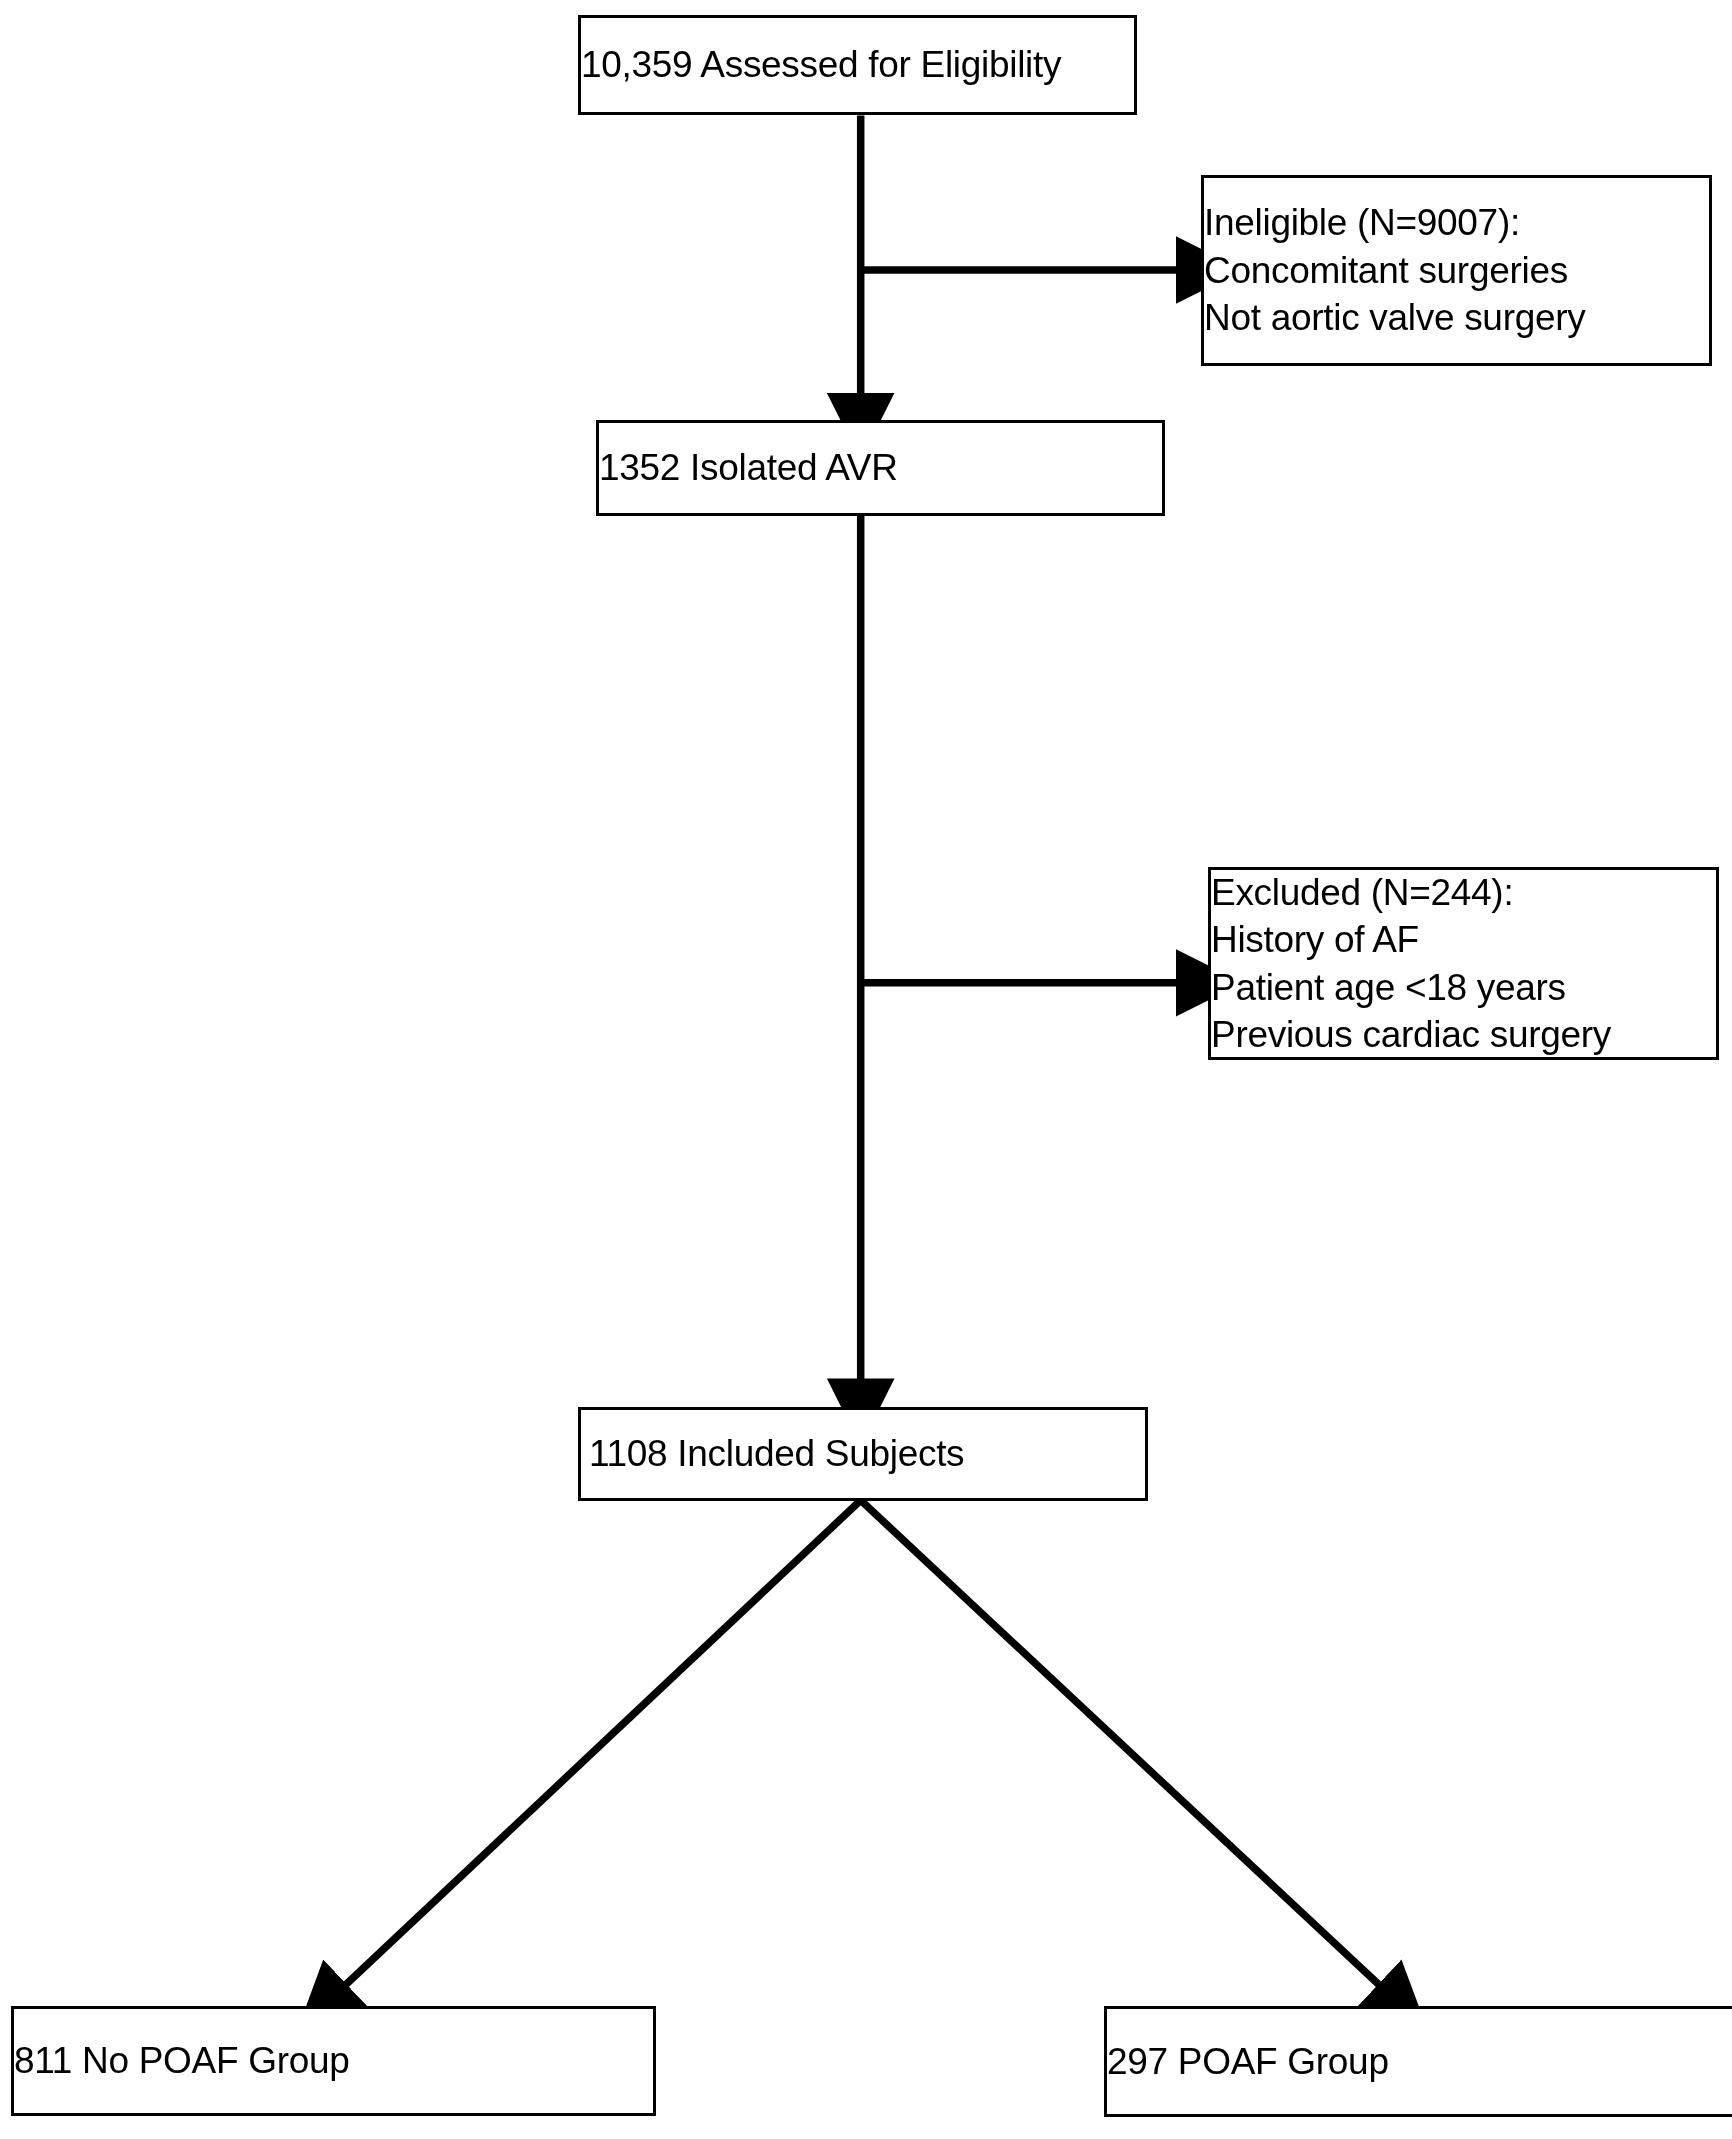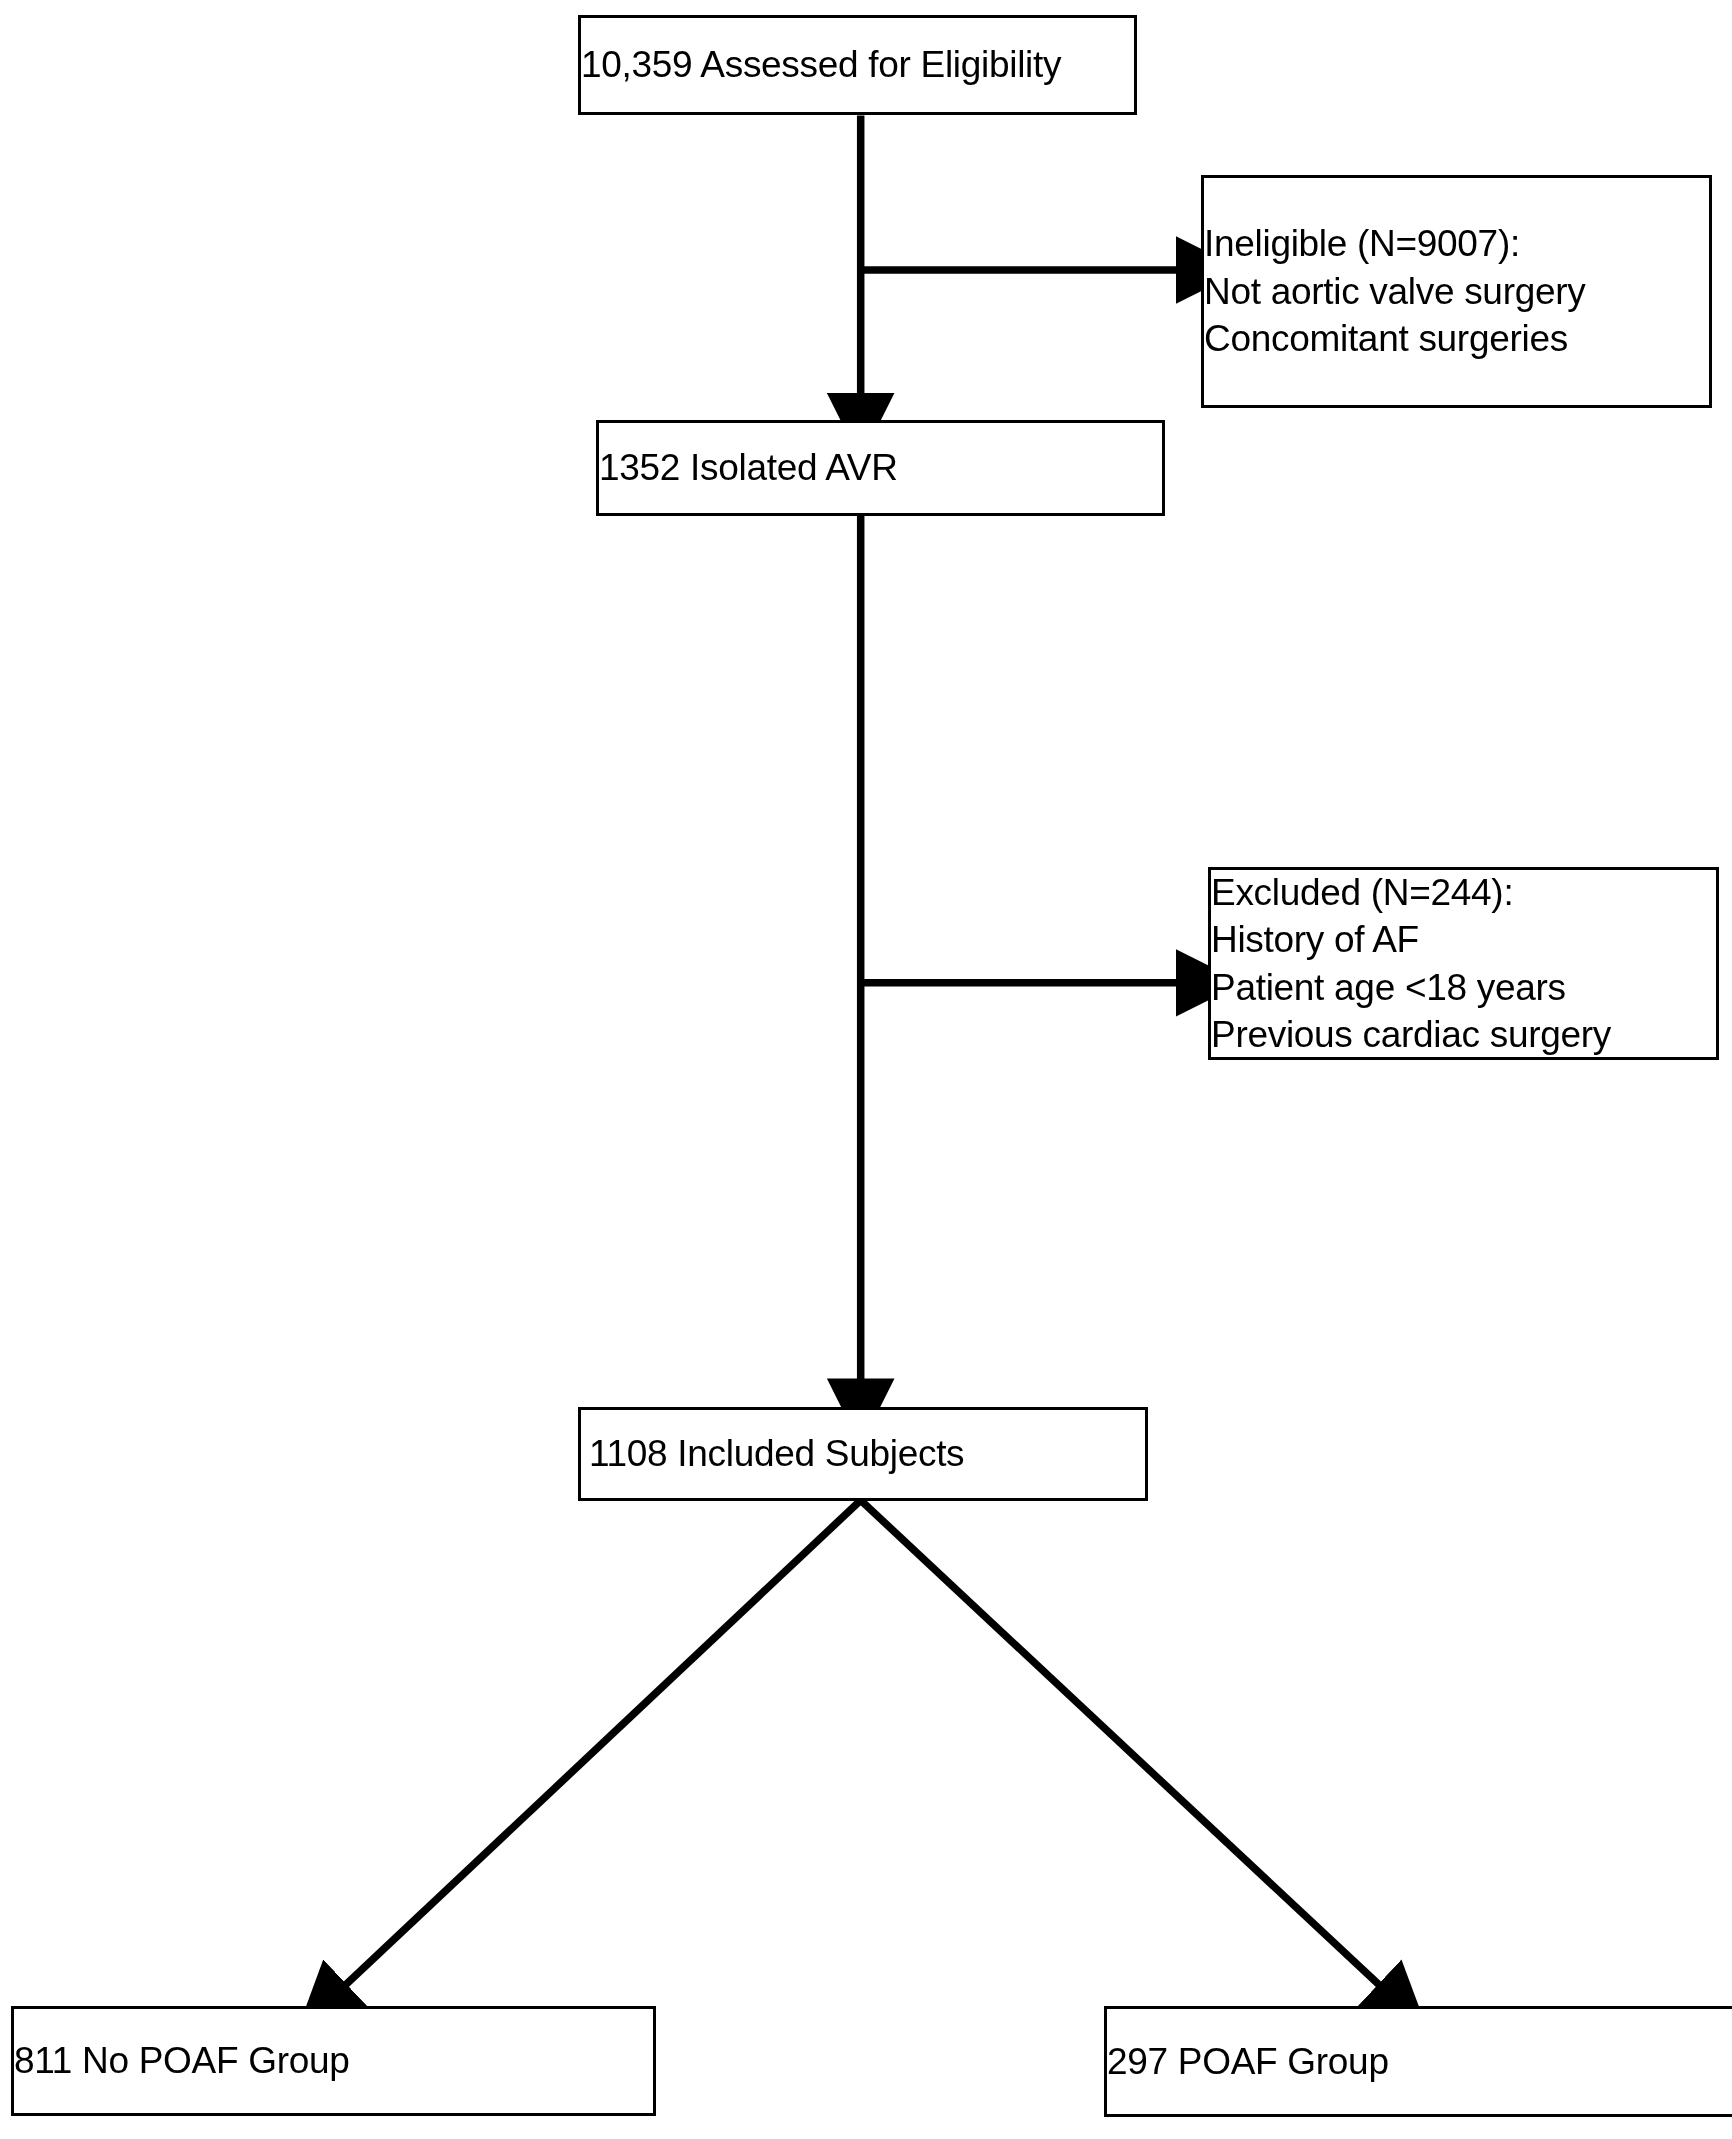--- a/index.html
+++ b/index.html
@@ -41,21 +41,21 @@
     letter-spacing: -0.3px;
     z-index: 2;
   }
   .node .line {
     display: block;
     white-space: nowrap;
   }
 
   
   #node-assessed   { left: 578px;  top: 15px;   width: 559px;  height: 100px; }
-  #node-ineligible { left: 1201px; top: 175px;  width: 511px;  height: 233px; }
+  #node-ineligible { left: 1201px; top: 175px;  width: 511px;  height: 191px; }
   #node-isolated   { left: 596px;  top: 420px;  width: 569px;  height: 96px; }
   #node-excluded   { left: 1208px; top: 867px; width: 511px;  height: 193px; }
   #node-included   { left: 578px;  top: 1407px; width: 570px;  height: 94px; padding-left: 8px; }
   #node-nopoaf     { left: 11px;   top: 2006px; width: 645px;  height: 110px; }
   #node-poaf       { left: 1079px; top: 2006px; width: 634px;  height: 111px; margin-left: 25px; }
 </style>
 </head>
 <body>
 
 <div id="canvas">
@@ -79,22 +79,22 @@
 
     <line x1="1259" y1="2195" x2="2026" y2="2912" stroke="#000000" stroke-width="11" marker-end="url(#arrow-down)"></line>
   </svg>
 
   <div class="node" id="node-assessed">
     <span class="line">10,359 Assessed for Eligibility</span>
   </div>
 
   <div class="node" id="node-ineligible">
     <span class="line">Ineligible (N=9007):</span>
+    <span class="line">Concomitant surgeries</span>
     <span class="line">Not aortic valve surgery</span>
-    <span class="line">Concomitant surgeries</span>
   </div>
 
   <div class="node" id="node-isolated">
     <span class="line">1352 Isolated AVR</span>
   </div>
 
   <div class="node" id="node-excluded">
     <span class="line">Excluded (N=244):</span>
     <span class="line">History of AF</span>
     <span class="line">Patient age &lt;18 years</span>

